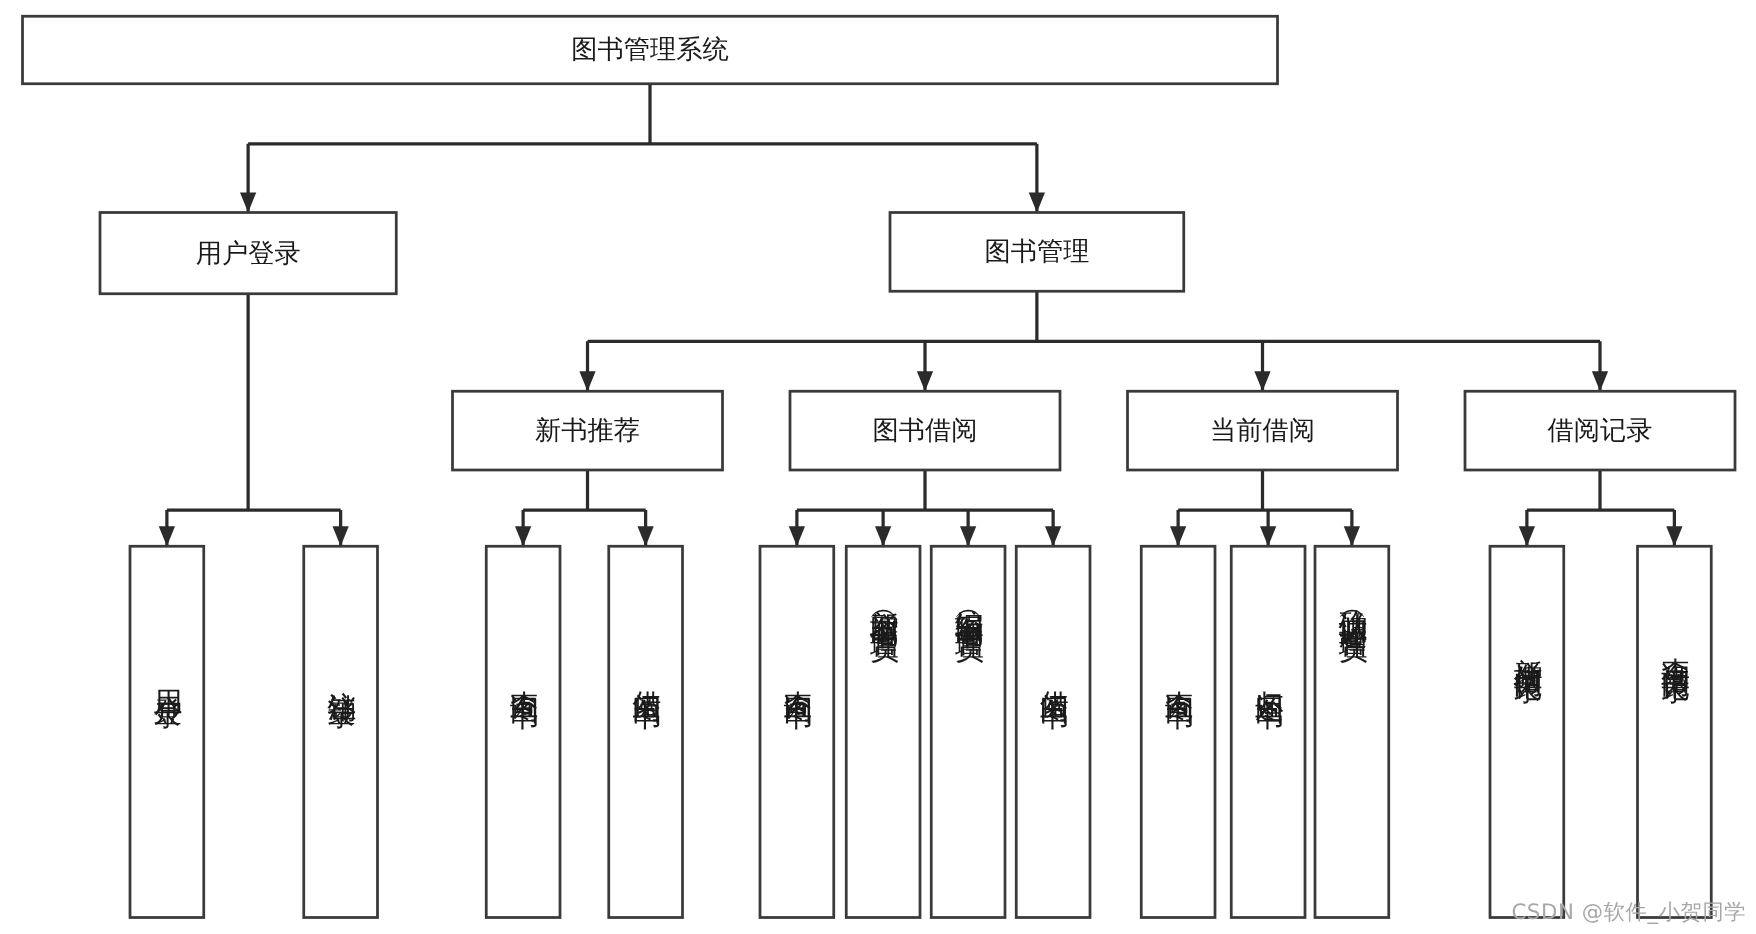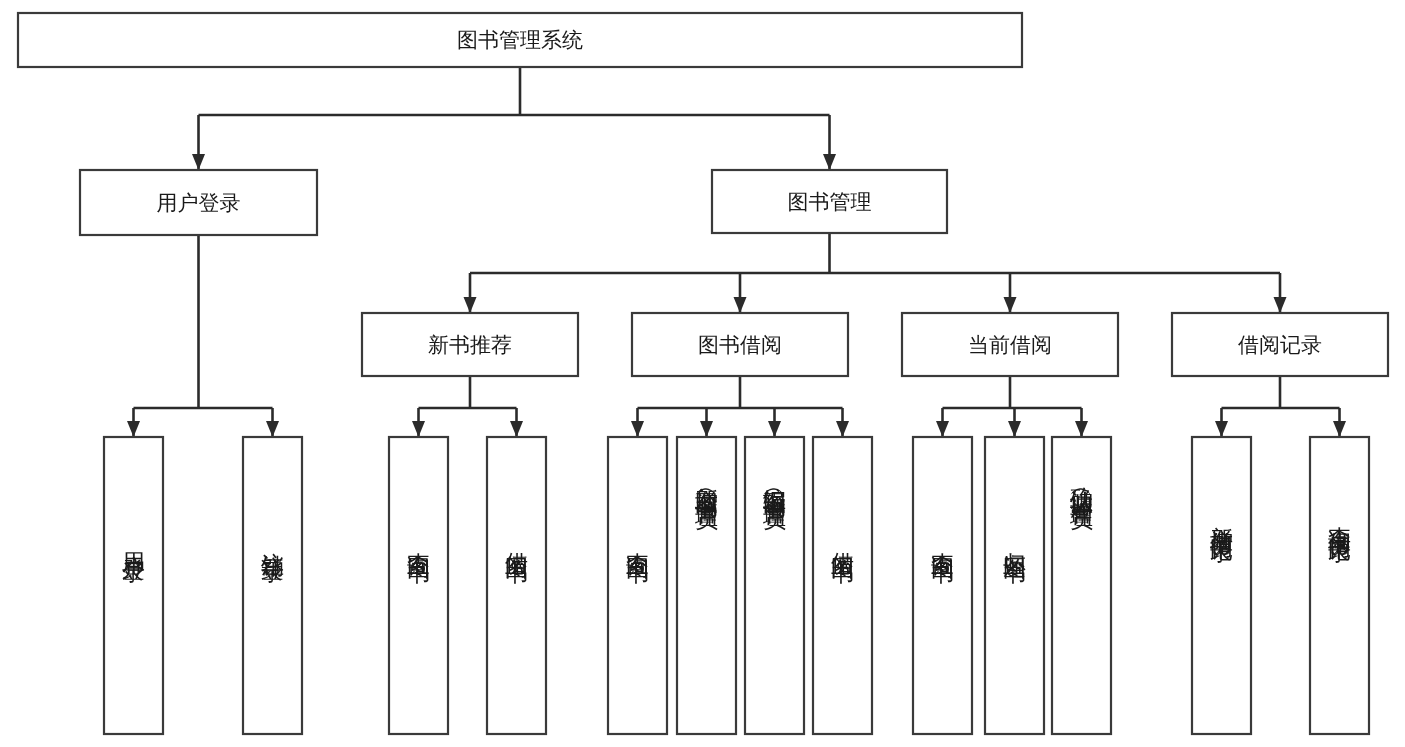--- a/index.html
+++ b/index.html
@@ -209,14 +209,15 @@
         <span class="leaf-label">确认归还（管理员）</span>
       </div>
       <div class="leaf-label-wrap" style="left: 1192px; top: 437px; width: 59px; height: 297px; padding-top: 70.5px; box-sizing: border-box;">
         <span class="leaf-label">新增借阅记录</span>
       </div>
       <div class="leaf-label-wrap" style="left: 1310px; top: 437px; width: 59px; height: 297px; padding-top: 70.5px; box-sizing: border-box;">
         <span class="leaf-label">查询借阅记录</span>
       </div>
     </div>
 
+  <div class="watermark">CSDN @软件_小贺同学</div>
 
 </div>
 
 </body></html>

